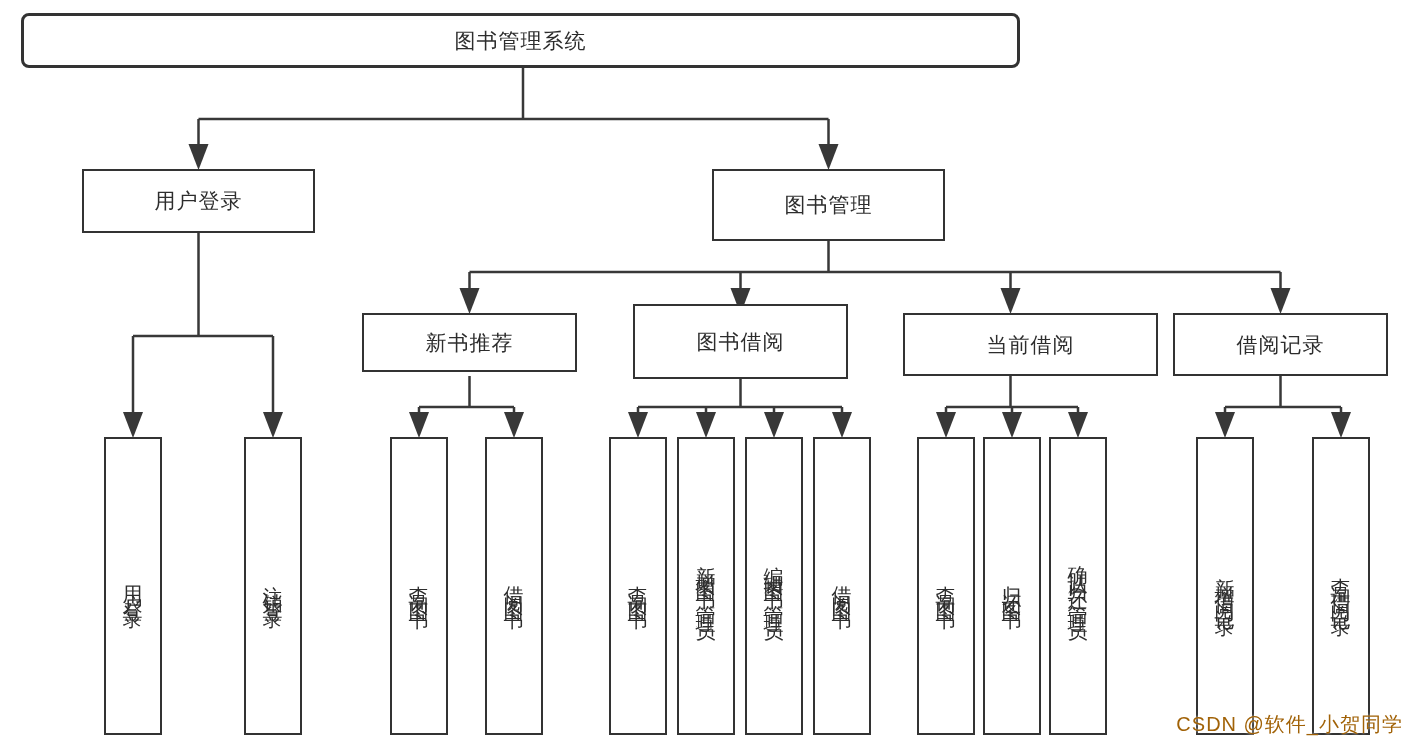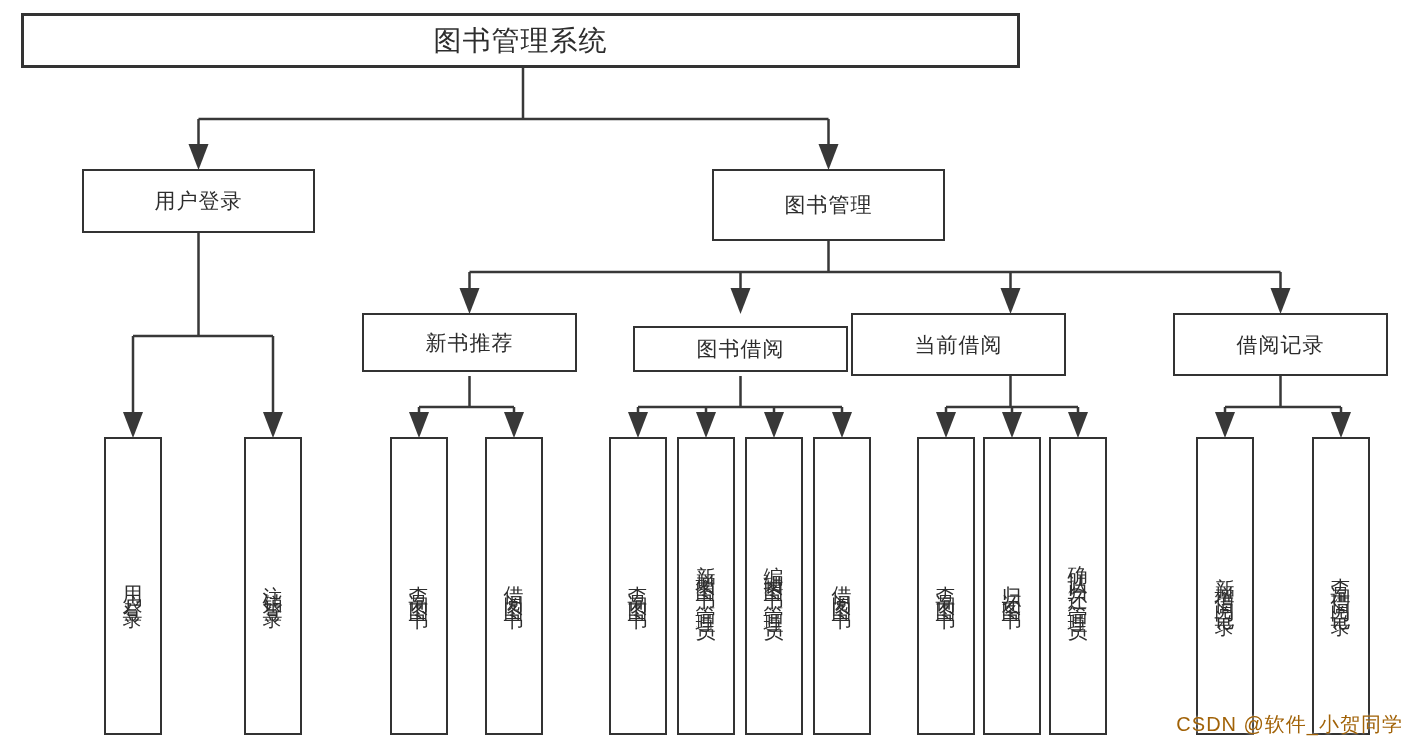--- a/index.html
+++ b/index.html
@@ -29,21 +29,22 @@
     align-items: center;
     justify-content: center;
     z-index: 1;
   }
   .hnode {
     font-size: 21px;
     letter-spacing: 1px;
   }
   .root {
     border-width: 3px;
-    font-size: 28px;
+    font-size: 21px;
+    border-radius: 8px;
   }
   .vnode {
     width: 58px; height: 298px; top: 437px;
     writing-mode: vertical-rl;
     text-orientation: mixed;
     font-size: 20px;
     letter-spacing: 8px;
     line-height: 1;
   }
   .watermark {
@@ -104,22 +105,22 @@
       <polygon points="1331,412 1351,412 1341,438"></polygon>
     </g>
   </svg>
 
   <div class="node hnode root" style="left:21px;top:13px;width:999px;height:55px">图书管理系统</div>
 
   <div class="node hnode" style="left:82px;top:169px;width:233px;height:64px">用户登录</div>
   <div class="node hnode" style="left:712px;top:169px;width:233px;height:72px">图书管理</div>
 
   <div class="node hnode" style="left:362px;top:313px;width:215px;height:59px">新书推荐</div>
-  <div class="node hnode" style="left:633px;top:326px;width:215px;height:46px">图书借阅</div>
-  <div class="node hnode" style="left:851px;top:313px;width:215px;height:63px">当前借阅</div>
+  <div class="node hnode" style="left:633px;top:304px;width:215px;height:75px">图书借阅</div>
+  <div class="node hnode" style="left:903px;top:313px;width:255px;height:63px">当前借阅</div>
   <div class="node hnode" style="left:1173px;top:313px;width:215px;height:63px">借阅记录</div>
 
   <div class="node vnode" style="left:104px">用户登录</div>
   <div class="node vnode" style="left:244px">注销登录</div>
 
   <div class="node vnode" style="left:390px">查询图书</div>
   <div class="node vnode" style="left:485px">借阅图书</div>
 
   <div class="node vnode" style="left:609px">查询图书</div>
   <div class="node vnode" style="left:677px">新增图书（管理员）</div>

